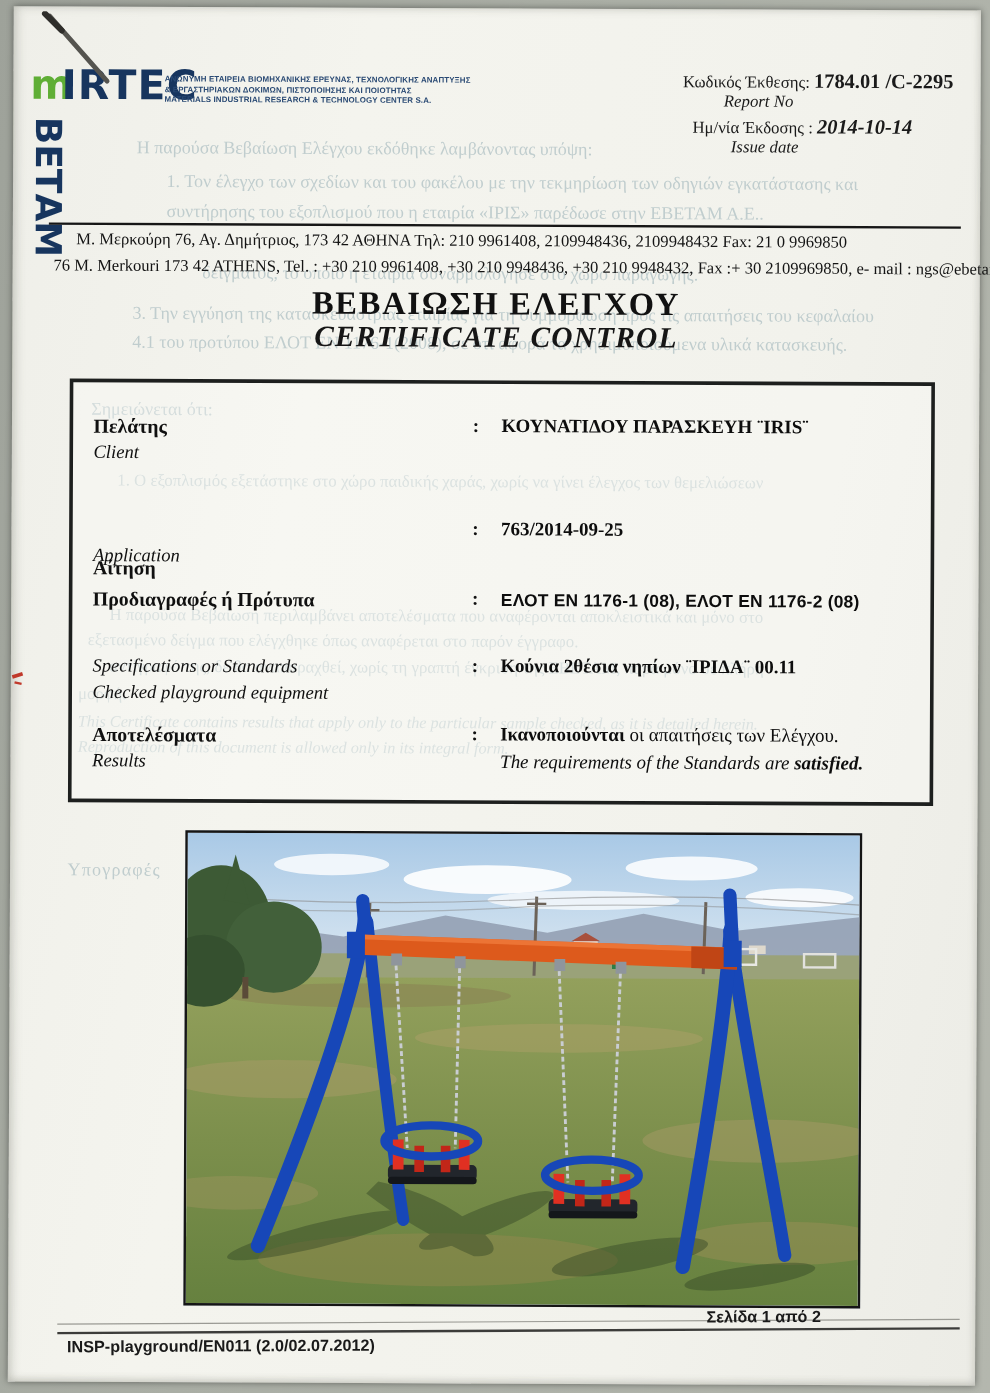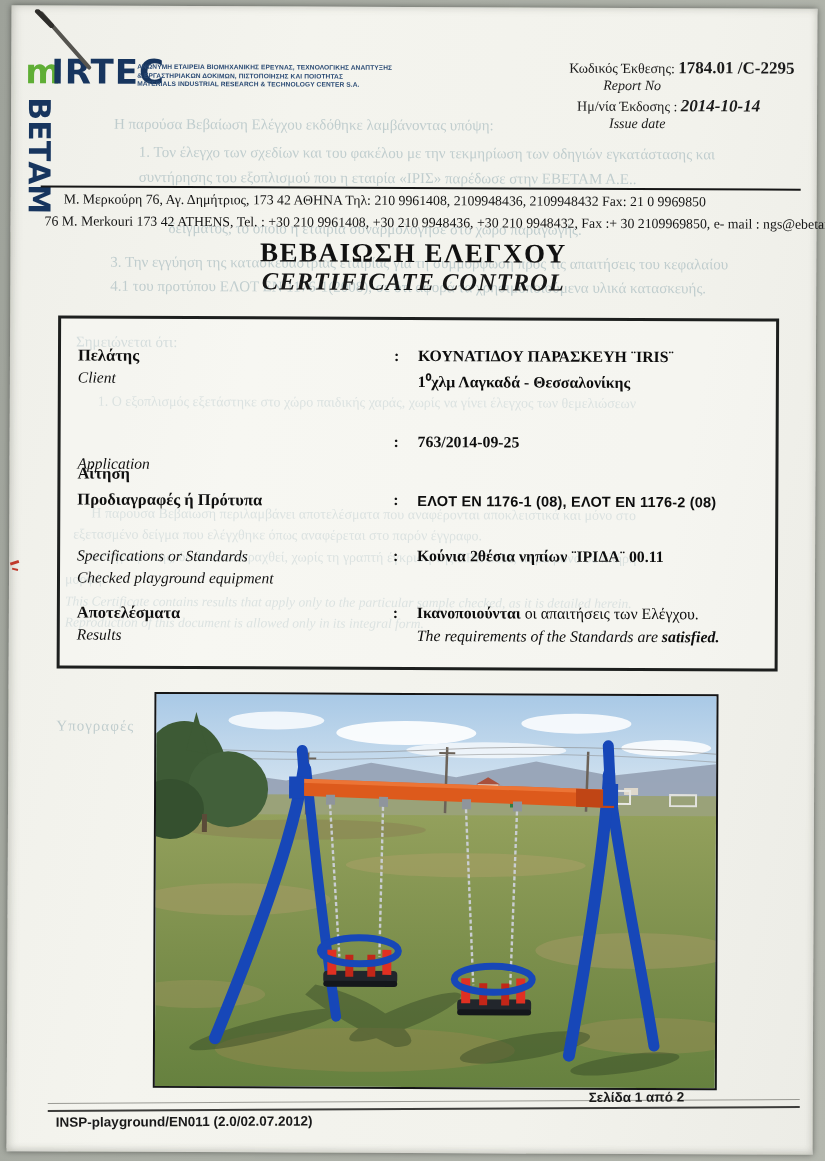--- a/index.html
+++ b/index.html
@@ -113,21 +113,20 @@
 
   <div class="abs title-gr">ΒΕΒΑΙΩΣΗ ΕΛΕΓΧΟΥ</div>
   <div class="abs title-en">CERTIFICATE CONTROL</div>
 
   <div class="abs certbox"></div>
 
   <div class="abs row-label" style="top:340px;">Πελάτης</div>
   <div class="abs row-sub" style="top:363px;">Client</div>
   <div class="abs row-colon" style="top:340px;">:</div>
   <div class="abs row-val" style="top:340px;">ΚΟΥΝΑΤΙΔΟΥ ΠΑΡΑΣΚΕΥΗ ¨IRIS¨</div>
-  <div class="abs row-val" style="top:363px;">1⁰χλμ  Λαγκαδά - Θεσσαλονίκης</div>
 
   <div class="abs row-label" style="top:426px;margin-top:32px;">Αίτηση</div>
   <div class="abs row-sub" style="top:449px;">Application</div>
   <div class="abs row-colon" style="top:426px;">:</div>
   <div class="abs row-val" style="top:426px;">763/2014-09-25</div>
 
   <div class="abs row-label" style="top:484px;text-align:center;">Προδιαγραφές ή Πρότυπα</div>
   <div class="abs row-sub" style="top:507px;margin-top:34px;">Specifications or Standards</div>
   <div class="abs row-colon" style="top:484px;">:</div>
   <div class="abs row-val val-sans" style="top:486px;">ΕΛΟΤ ΕΝ 1176-1 (08), ΕΛΟΤ ΕΝ 1176-2 (08)</div>

